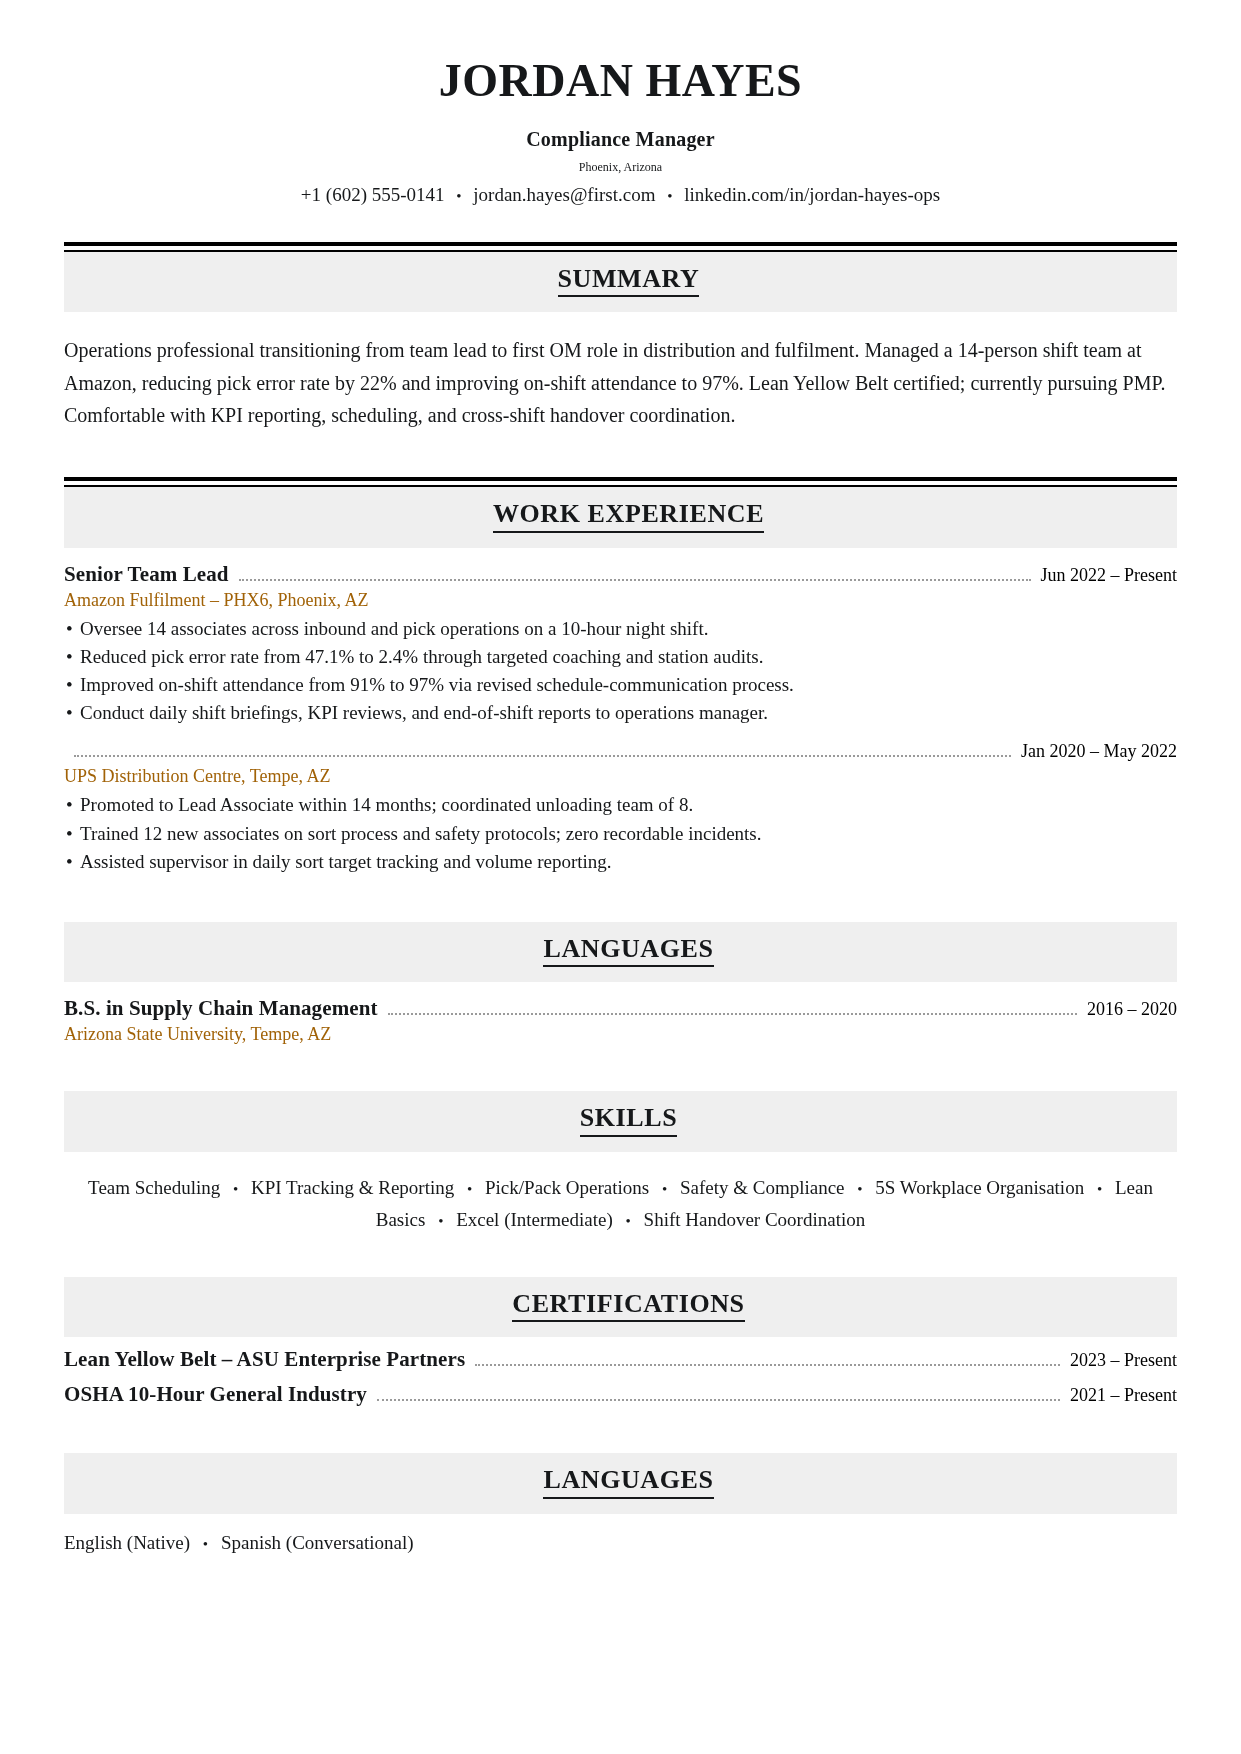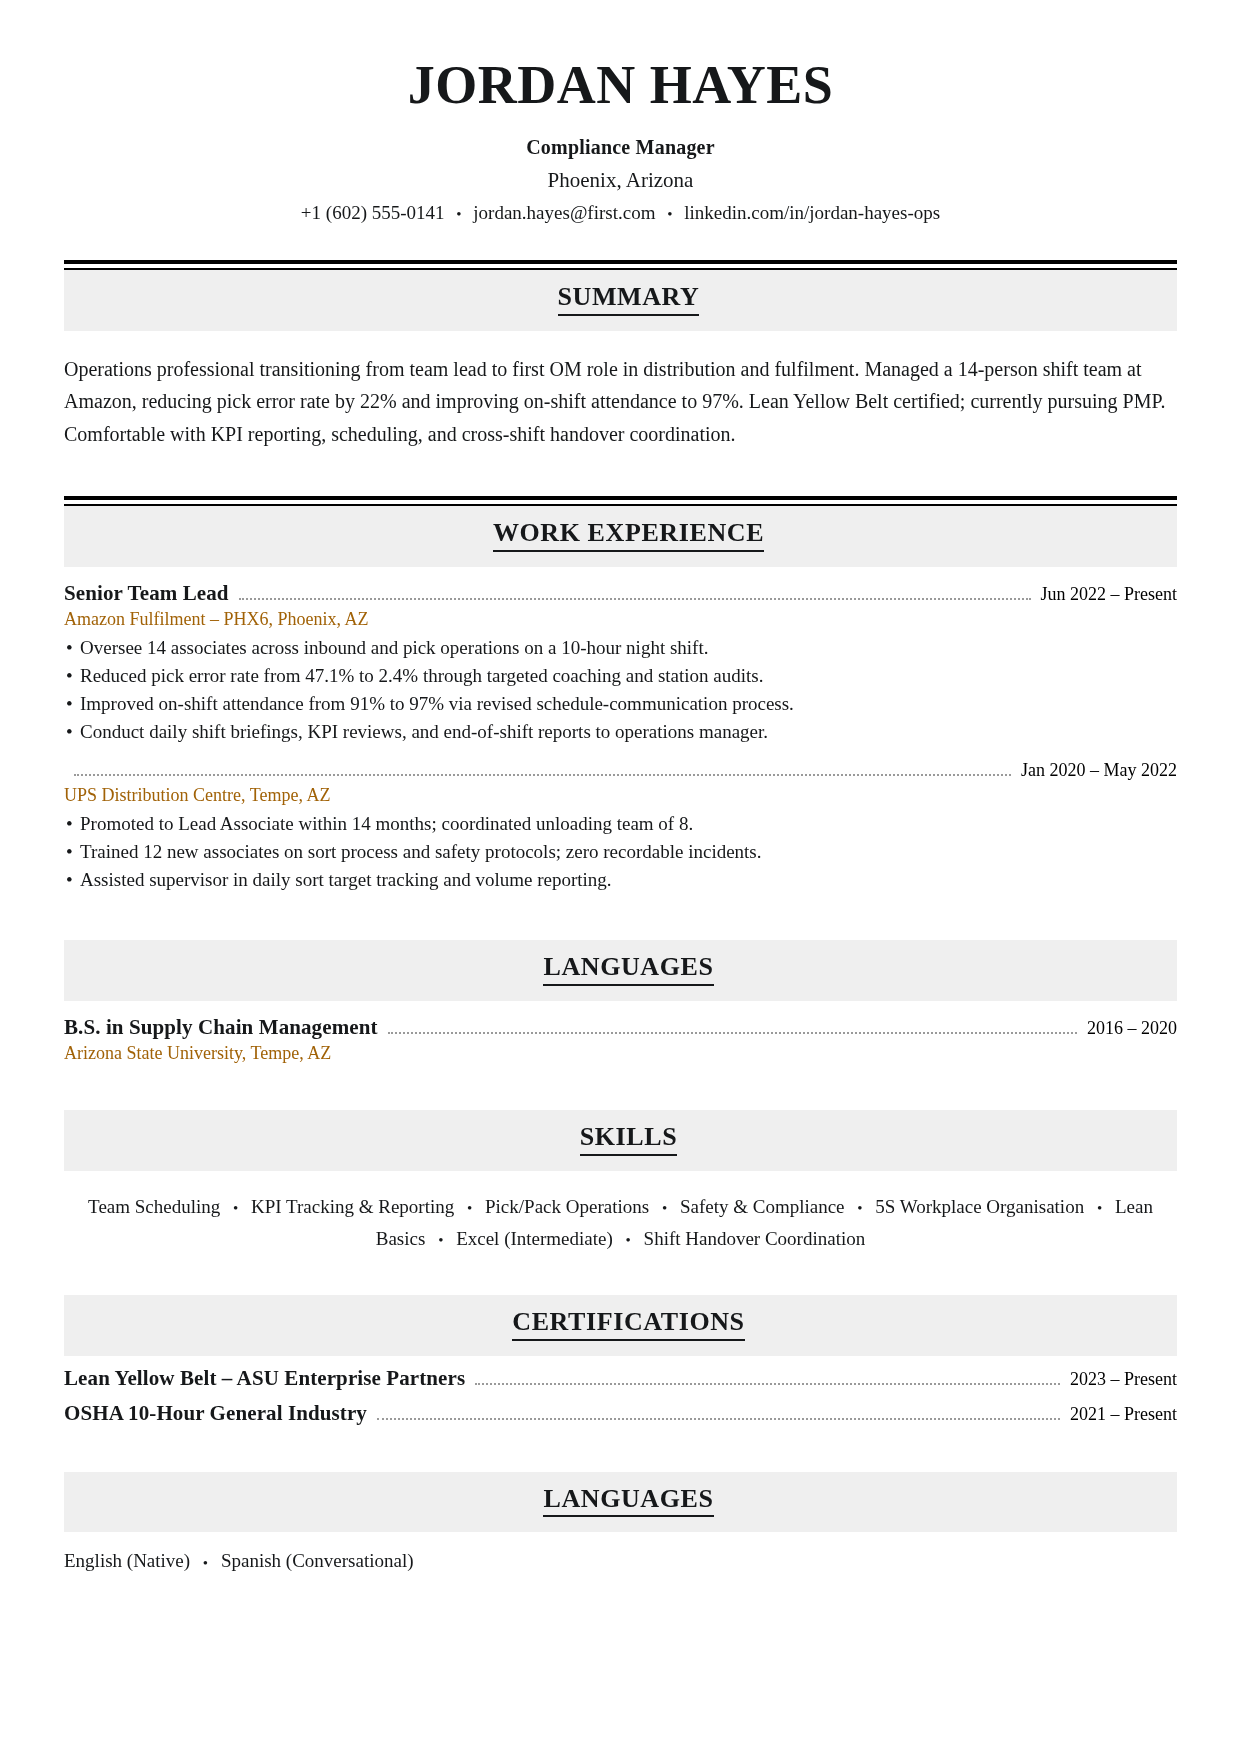--- a/index.html
+++ b/index.html
@@ -22,37 +22,37 @@
     padding: 0;
     position: relative;
   }
   .inner {
     padding: 44px 64px 0 64px;
   }
 
   
   .name {
     text-align: center;
-    font-size: 54px;
+    font-size: 46px;
     font-weight: 700;
     letter-spacing: 0.5px;
     line-height: 1.08;
     margin: 12px 0 0 0;
     font-family: "Liberation Serif", "DejaVu Serif", serif;
   }
   .job-title {
     text-align: center;
     font-size: 20px;
     font-weight: 700;
     margin-top: 22px;
     letter-spacing: 0.2px;
   }
   .location {
     text-align: center;
-    font-size: 21px;
+    font-size: 12px;
     margin-top: 9px;
     font-weight: 400;
   }
   .contact {
     text-align: center;
     font-size: 19px;
     margin-top: 9px;
     font-weight: 400;
   }
   .contact .sep {

